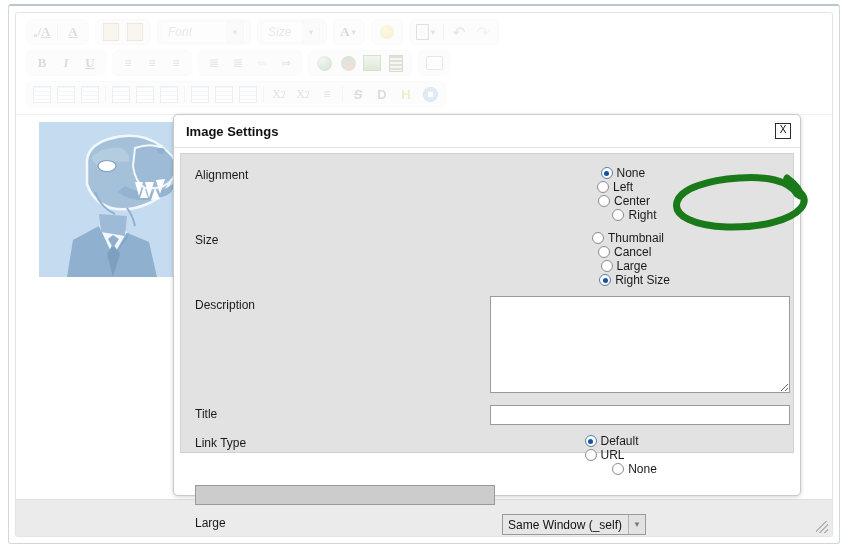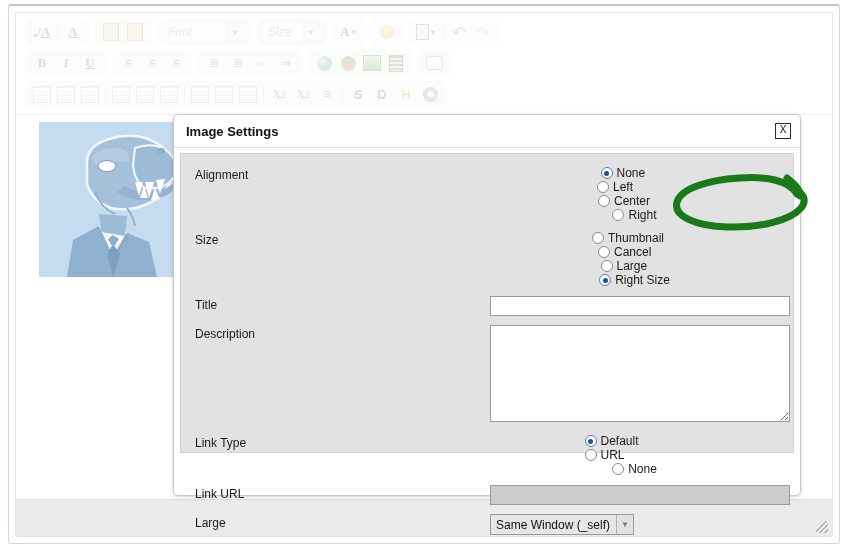--- a/index.html
+++ b/index.html
@@ -311,20 +311,21 @@
     display: inline-flex;
     align-items: center;
     height: 21px;
     background: #e6e6e6;
     border: 1px solid #9a9a9a;
     box-sizing: border-box;
     padding-left: 5px;
     font-size: 12px;
     color: #111111;
     cursor: pointer;
+    margin-left: 12px;
   }
   .select-arrow {
     width: 16px;
     height: 19px;
     margin-left: 6px;
     border-left: 1px solid #b3b3b3;
     background: #e2e2e2;
     display: flex; align-items: center; justify-content: center;
     font-size: 8px; color: #7a7a7a;
   }
@@ -618,30 +619,30 @@
             <span>Large</span>
           </div>
           <div class="radio-item checked">
             <span class="radio-mark"></span>
             <span>Right Size</span>
           </div>
         </div>
       </div>
 
       <div class="form-row">
+        <div class="form-label">Description</div>
+        <div class="form-control">
+          <textarea class="text-area" style=""></textarea>
+        </div>
+      </div>
+
+      <div class="form-row">
         <div class="form-label">Title</div>
         <div class="form-control">
           <input class="text-input" type="text" value="" style="">
-        </div>
-      </div>
-
-      <div class="form-row">
-        <div class="form-label">Description</div>
-        <div class="form-control">
-          <textarea class="text-area" style=""></textarea>
         </div>
       </div>
 
       <div class="form-row" style="margin-top:4px">
         <div class="form-label">Link Type</div>
         <div class="form-control radio-group">
           <div class="radio-item checked" style="width:100px">
             <span class="radio-mark"></span>
             <span>Default</span>
           </div>
@@ -650,21 +651,20 @@
             <span>URL</span>
           </div>
           <div class="radio-item">
             <span class="radio-mark"></span>
             <span>None</span>
           </div>
         </div>
       </div>
 
       <div class="form-row">
-        <div class="form-label">Link URL</div>
         <div class="form-control">
           <input class="text-input disabled" type="text" disabled="" value="" style="">
         </div>
       </div>
 
       <div class="form-row">
         <div class="form-label">Large</div>
         <div class="form-control">
           <div class="select-box">
             <span>Same Window (_self)</span>

